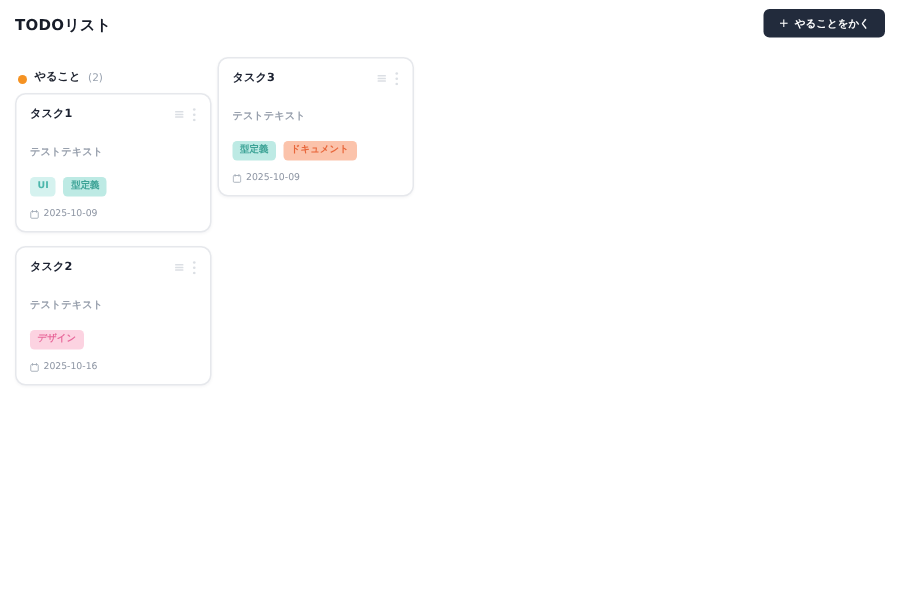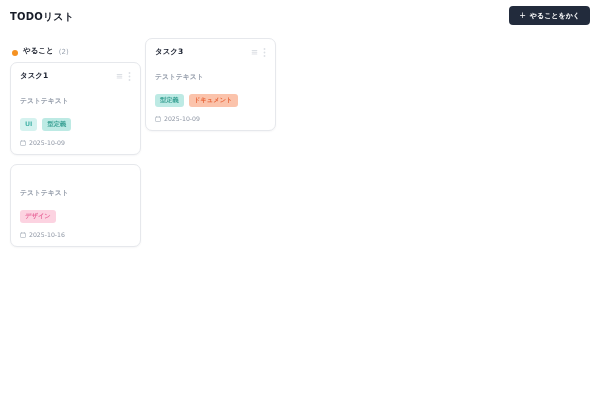--- a/index.html
+++ b/index.html
@@ -203,20 +203,35 @@
           <div class="card-date">
             <svg class="icon-calendar" width="6" height="6" viewBox="0 0 12 12">
               <rect x="1" y="2" width="10" height="9" rx="1.3" fill="none" stroke="#a3abb7" stroke-width="1.2"></rect>
               <line x1="3.4" y1="0.6" x2="3.4" y2="3" stroke="#a3abb7" stroke-width="1.2" stroke-linecap="round"></line>
               <line x1="8.6" y1="0.6" x2="8.6" y2="3" stroke="#a3abb7" stroke-width="1.2" stroke-linecap="round"></line>
             </svg>
             <span>2025-10-09</span>
           </div>
         </article>
         <article class="task-card">
+          <div class="card-top">
+            <div class="card-title">タスク2</div>
+            <div class="card-actions">
+              <svg class="icon-drag" width="7" height="7" viewBox="0 0 10 10">
+                <rect x="1" y="1.5" width="8" height="1.4" rx="0.5" fill="#b9c0ca"></rect>
+                <rect x="1" y="4" width="8" height="1.4" rx="0.5" fill="#b9c0ca"></rect>
+                <rect x="1" y="6.5" width="8" height="1.4" rx="0.5" fill="#b9c0ca"></rect>
+              </svg>
+              <svg class="icon-menu" width="3" height="9" viewBox="0 0 3 9">
+                <circle cx="1.5" cy="1" r="0.9" fill="#b9c0ca"></circle>
+                <circle cx="1.5" cy="4.5" r="0.9" fill="#b9c0ca"></circle>
+                <circle cx="1.5" cy="8" r="0.9" fill="#b9c0ca"></circle>
+              </svg>
+            </div>
+          </div>
           <div class="card-desc">テストテキスト</div>
           <div class="tag-row">
             <span class="tag" style="background: rgb(252, 211, 225); color: rgb(232, 105, 155);">デザイン</span>
           </div>
           <div class="card-date">
             <svg class="icon-calendar" width="6" height="6" viewBox="0 0 12 12">
               <rect x="1" y="2" width="10" height="9" rx="1.3" fill="none" stroke="#a3abb7" stroke-width="1.2"></rect>
               <line x1="3.4" y1="0.6" x2="3.4" y2="3" stroke="#a3abb7" stroke-width="1.2" stroke-linecap="round"></line>
               <line x1="8.6" y1="0.6" x2="8.6" y2="3" stroke="#a3abb7" stroke-width="1.2" stroke-linecap="round"></line>
             </svg>

